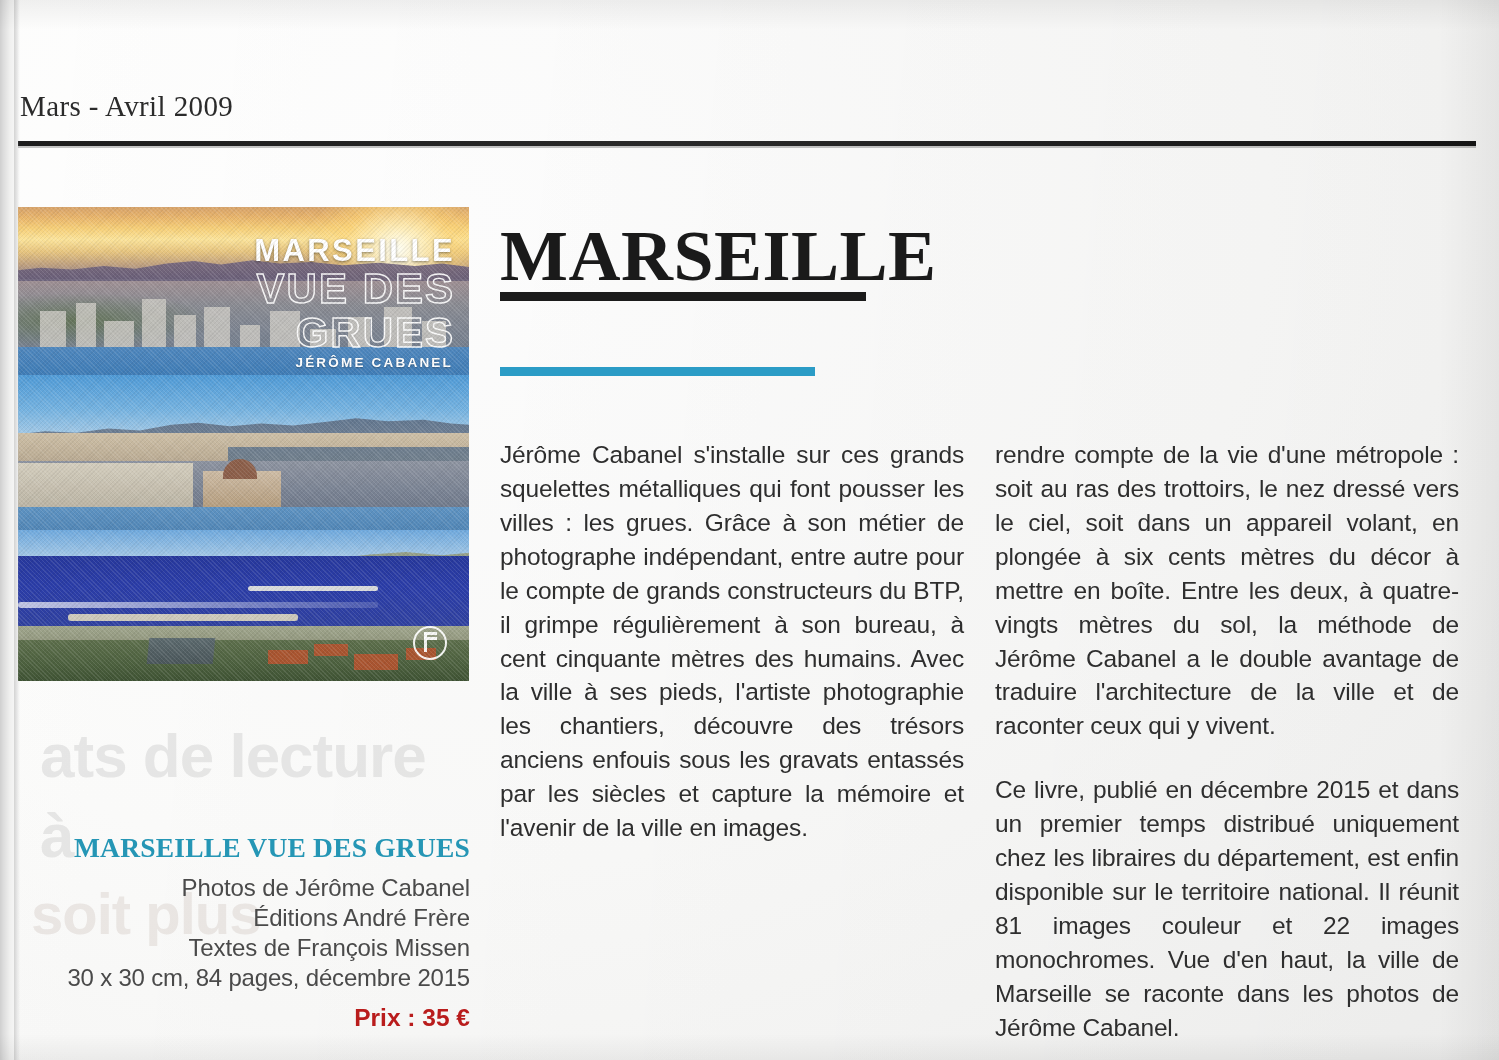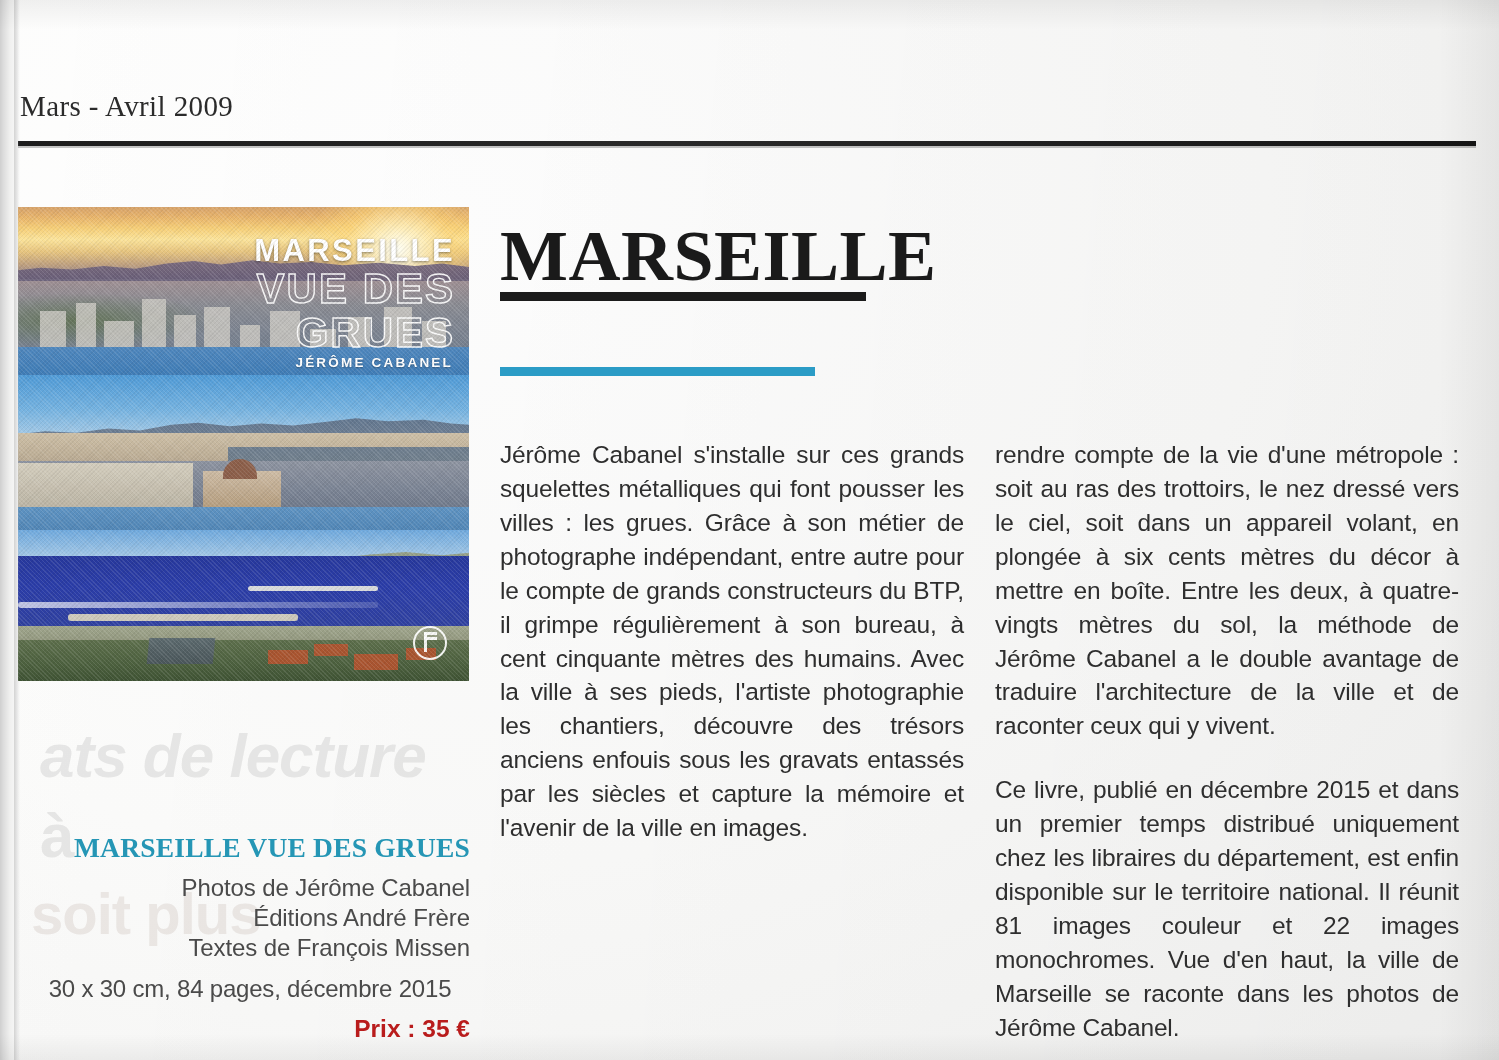--- a/index.html
+++ b/index.html
@@ -58,21 +58,21 @@
   
   .ghost {
     position: absolute;
     color: rgba(120,120,122,0.155);
     font-family: "Liberation Sans", sans-serif;
     font-weight: bold;
     letter-spacing: -1px;
     white-space: nowrap;
     user-select: none;
   }
-  .ghost.g1 { left: 40px;  top: 720px; font-size: 62px; font-style: italic; }
+  .ghost.g1 { left: 40px;  top: 720px; font-size: 62px; }
   .ghost.g2 { left: 40px;  top: 800px; font-size: 62px; }
   .ghost.g3 { left: 31px;  top: 880px; font-size: 58px; color: rgba(150,120,110,0.15); }
 
   
   .issue-date {
     position: absolute;
     left: 20px;
     top: 90px;
     font-family: "Liberation Serif", serif;
     font-size: 29px;
@@ -289,23 +289,22 @@
   }
   .caption-line {
     font-size: 24px;
     color: #4a4a4a;
     line-height: 1.26;
     letter-spacing: -0.1px;
   }
   .caption-spec {
     font-size: 24px;
     color: #4a4a4a;
-    margin-top: 11px;
+    margin-top: 0;
     letter-spacing: -0.2px;
-    text-align: center;
   }
   .caption-price {
     font-size: 24.5px;
     color: #b91c1c;
     font-weight: bold;
     margin-top: 12px;
     letter-spacing: 0px;
   }
 
   

